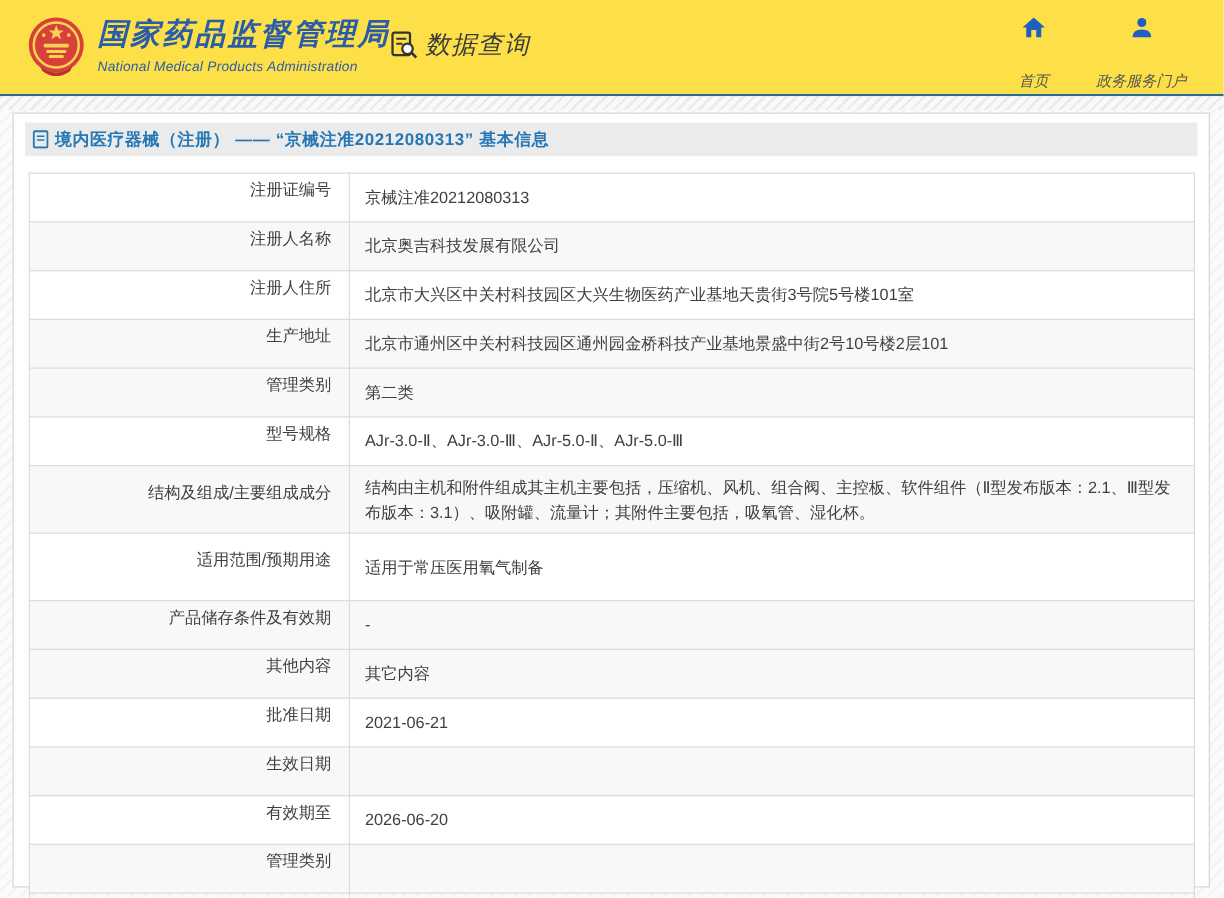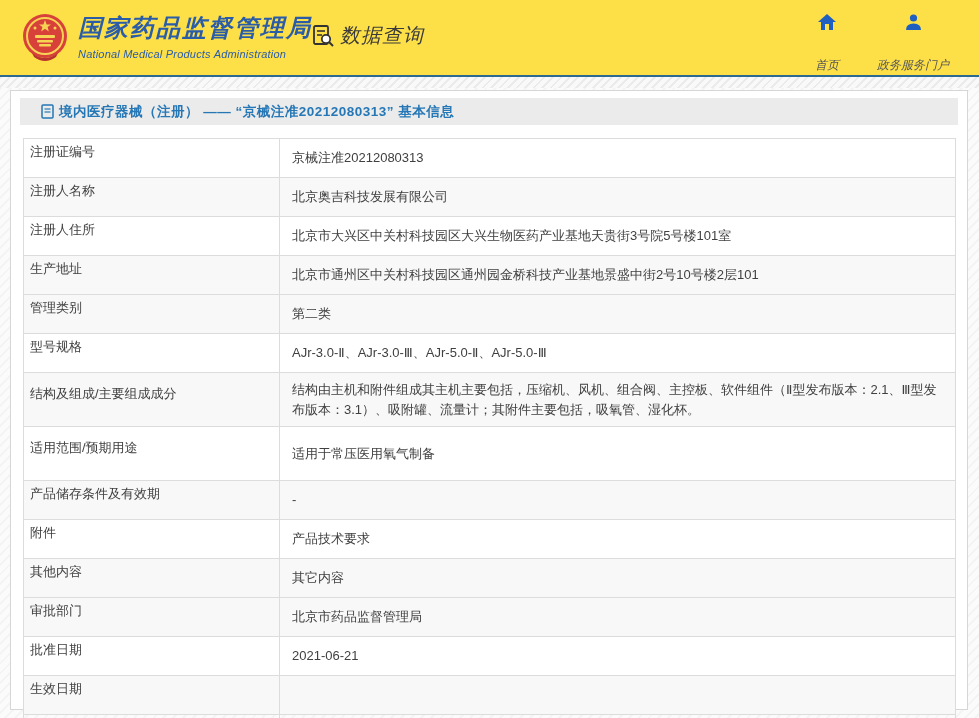--- a/index.html
+++ b/index.html
@@ -22,27 +22,27 @@
   .stripe-band { width:100%; height:11px;
     background:repeating-linear-gradient(135deg,#ebebeb 0 2px,#f9f9f9 2px 6px); }
 
   
   .page-bg { position:relative; width:100%; height:630px;
     background:repeating-linear-gradient(135deg,#f4f4f4 0 2px,#fbfbfb 2px 7px); }
   .panel { position:absolute; left:10px; top:2px; width:958px; height:620px;
     background:#ffffff; border:1px solid #d6d6d6; }
 
   .title-bar { margin:7px 9px 13px 9px; height:27px; background:#ebebeb;
-    display:flex; align-items:center; padding-left:21px; gap:5px; }
+    display:flex; align-items:center; padding-left:6px; gap:5px; }
   .title-bar .title-text { font-size:13.5px; font-weight:bold; color:#2577b6; letter-spacing:0.5px; }
 
   table.info { width:933px; margin:0 12px; border-collapse:collapse; table-layout:fixed;
     border:1px solid #c9c9c9; font-size:13px; }
   table.info td { border:1px solid #dcdcdc; height:27px; color:#404040; vertical-align:middle; }
-  table.info td.lbl { width:256px; padding:4px 14px 16px 6px; white-space:nowrap; }
+  table.info td.lbl { width:256px; text-align:right; padding:4px 14px 16px 6px; white-space:nowrap; }
   table.info td.val { padding:4px 10px 4px 12px; line-height:20px; }
   table.info tr.even { background:#f8f8f8; }
   table.info tr.tall td { height:54px; }
   table.info a.detail-link { color:#2e7fd0; text-decoration:none; cursor:pointer; }
   .note-glyph { display:inline-block; vertical-align:-1px; margin-right:2px; }
 </style>
 </head>
 <body>
 
 <div class="header">
@@ -132,31 +132,23 @@
             <td class="val">结构由主机和附件组成其主机主要包括，压缩机、风机、组合阀、主控板、软件组件（Ⅱ型发布版本：2.1、Ⅲ型发布版本：3.1）、吸附罐、流量计；其附件主要包括，吸氧管、湿化杯。</td>
           </tr>
           <tr class="tall">
             <td class="lbl">适用范围/预期用途</td>
             <td class="val">适用于常压医用氧气制备</td>
           </tr>
           <tr class="even ">
             <td class="lbl">产品储存条件及有效期</td>
             <td class="val">-</td>
           </tr>
-          <tr class="">
-            <td class="lbl">附件</td>
-            <td class="val">产品技术要求</td>
-          </tr>
           <tr class="even ">
             <td class="lbl">其他内容</td>
             <td class="val">其它内容</td>
-          </tr>
-          <tr class="even ">
-            <td class="lbl">审批部门</td>
-            <td class="val">北京市药品监督管理局</td>
           </tr>
           <tr class="">
             <td class="lbl">批准日期</td>
             <td class="val">2021-06-21</td>
           </tr>
           <tr class="even ">
             <td class="lbl">生效日期</td>
             <td class="val"></td>
           </tr>
           <tr class="">

